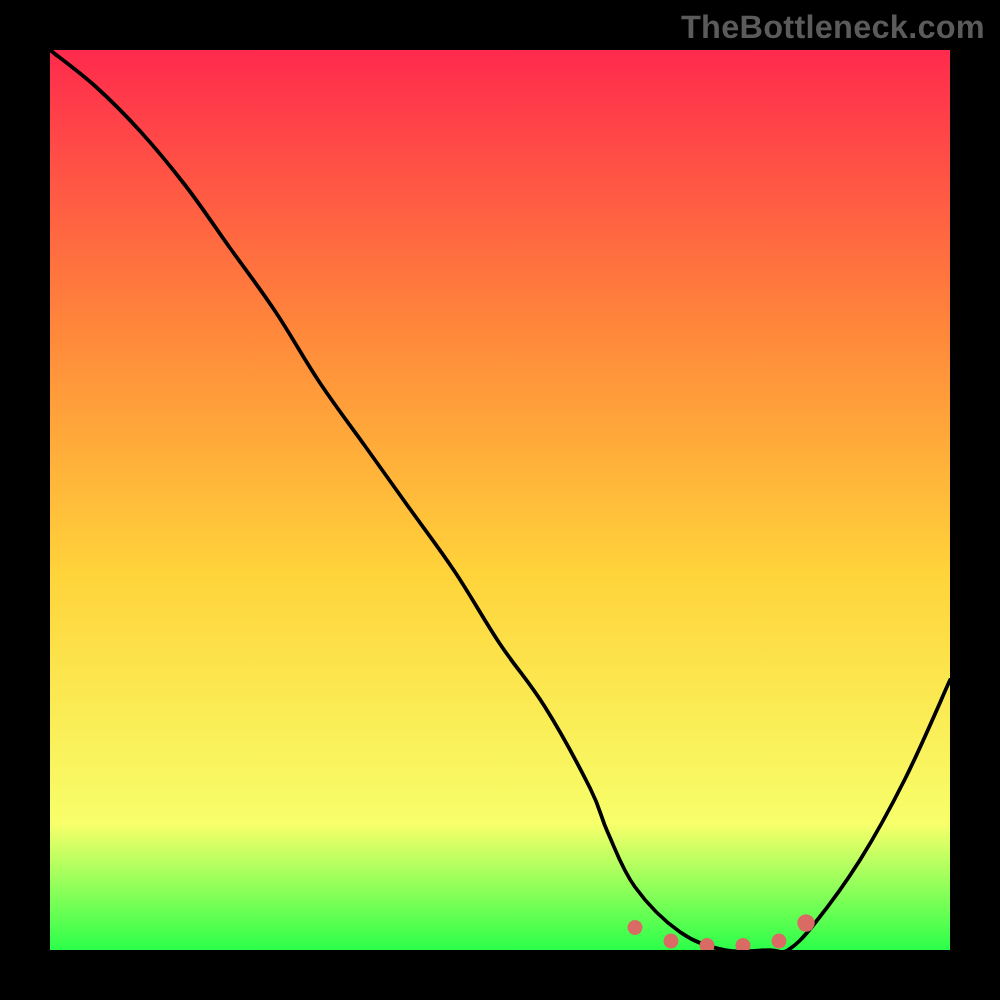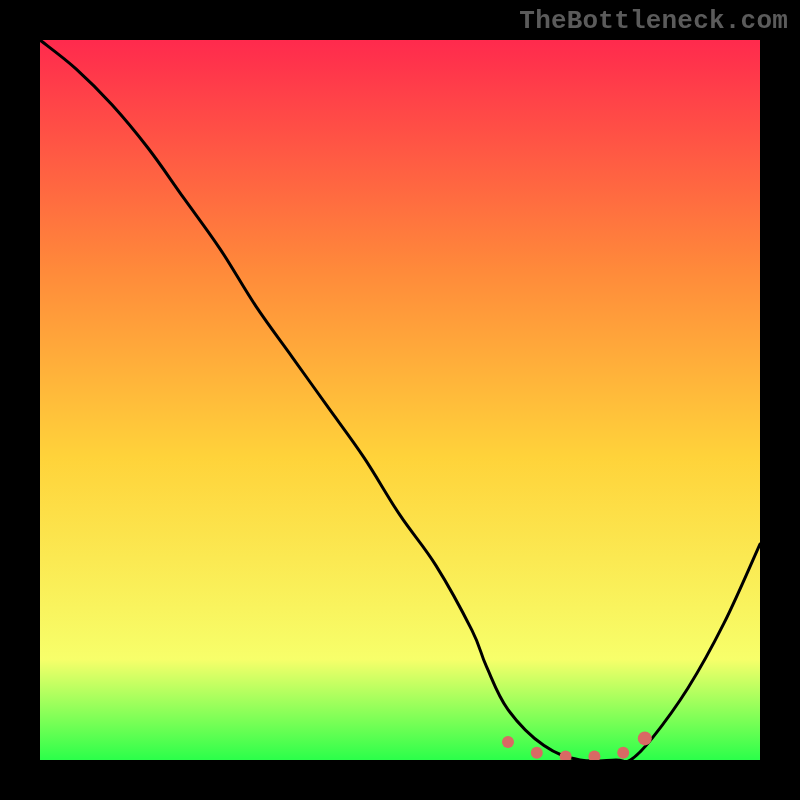--- a/index.html
+++ b/index.html
@@ -7,21 +7,21 @@
   .frame {
     position: relative;
     width: 800px;
     height: 800px;
     background: #000;
   }
   .watermark {
     position: absolute;
     top: 6px;
     right: 12px;
-    font-family: Liberation Mono, monospace;
+    font-family: Liberation Sans, sans-serif;
     font-size: 26px;
     font-weight: 600;
     color: #5b5b5b;
     letter-spacing: 0.2px;
     user-select: none;
   }
   .plot {
     position: absolute;
     left: 40px;
     top: 40px;

